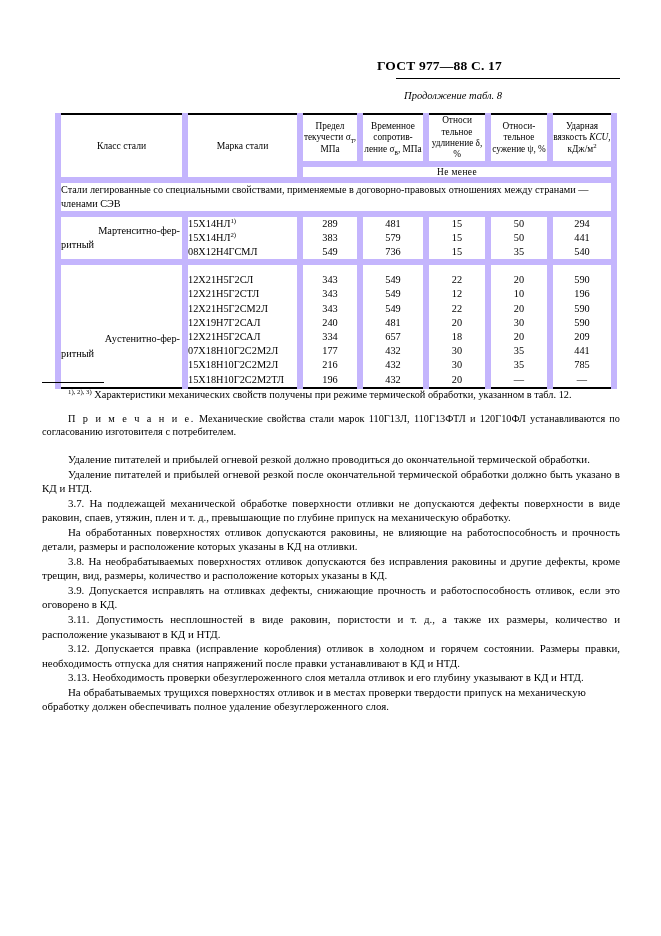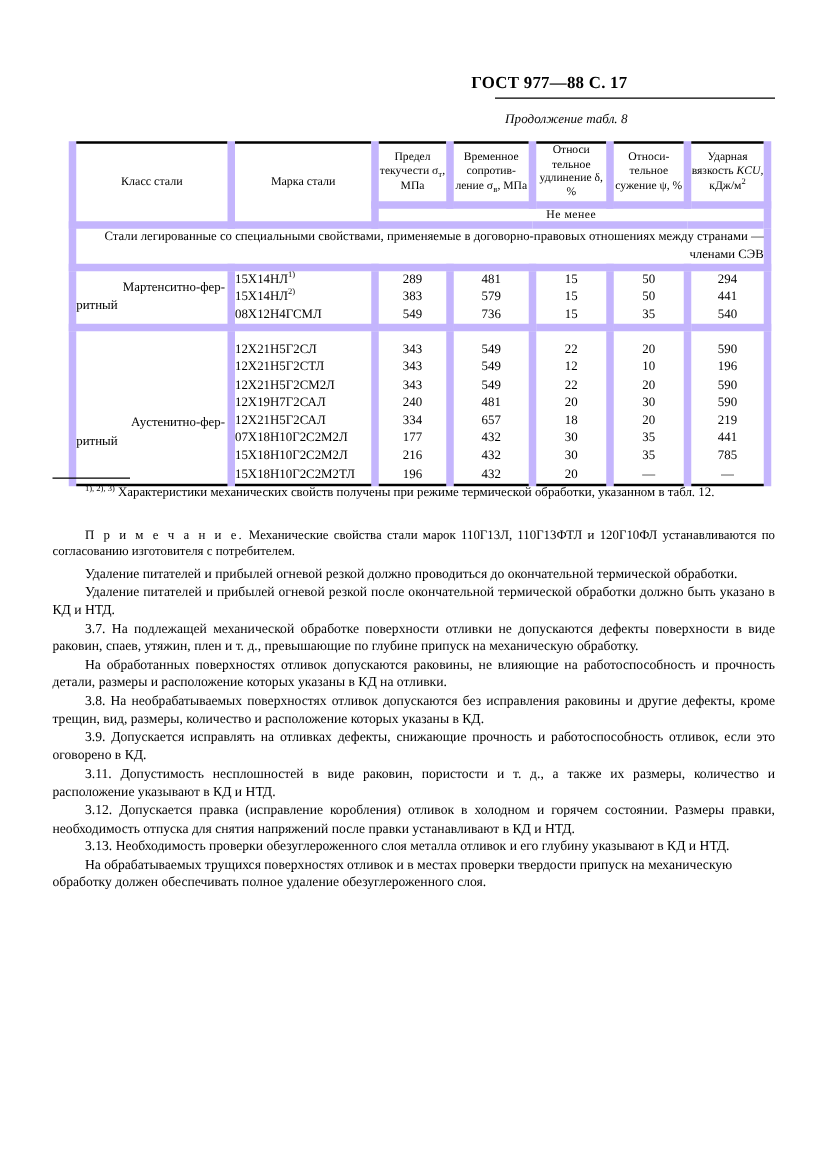--- a/index.html
+++ b/index.html
@@ -84,21 +84,21 @@
   .hcell.wide {
     font-size: 9.6px;
   }
   .nomen {
     text-align: center;
     font-size: 9.4px;
     padding: 4px 0 5px 0;
     letter-spacing: 0.4px;
   }
   .bandrow td {
-    text-align: right;
+    text-align: left;
     font-size: 10.2px;
     line-height: 1.35;
     padding: 7px 24px 7px 24px;
     border-left: 1px solid #000;
     border-right: 1px solid #000;
     border-top: none;
     border-bottom: 1px solid #000;
   }
   .grp-label {
     vertical-align: top;
@@ -150,21 +150,21 @@
     position: absolute;
     left: 42px;
     top: 388px;
     width: 578px;
     font-size: 10.3px;
     line-height: 1.32;
     text-align: justify;
   }
   .footnotes p { margin: 0; }
   .footnotes p.ind { text-indent: 26px; }
-  .footnotes p.gap { margin-top: 20px; }
+  .footnotes p.gap { margin-top: 10px; }
   .spaced {
     letter-spacing: 1.6px;
   }
 
   
   .body-text {
     position: absolute;
     left: 42px;
     top: 452px;
     width: 578px;
@@ -335,21 +335,21 @@
             <span>20</span>
             <span>35</span>
             <span>35</span>
             <span>—</span>
           </td>
           <td class="num-cell botline" style="padding-top:8px;">
             <span>590</span>
             <span>196</span>
             <span>590</span>
             <span>590</span>
-            <span>219</span>
+            <span>209</span>
             <span>441</span>
             <span>785</span>
             <span>—</span>
           </td>
         </tr>
       </tbody>
     </table>
   </div>
 
   <div class="fn-rule"></div>

